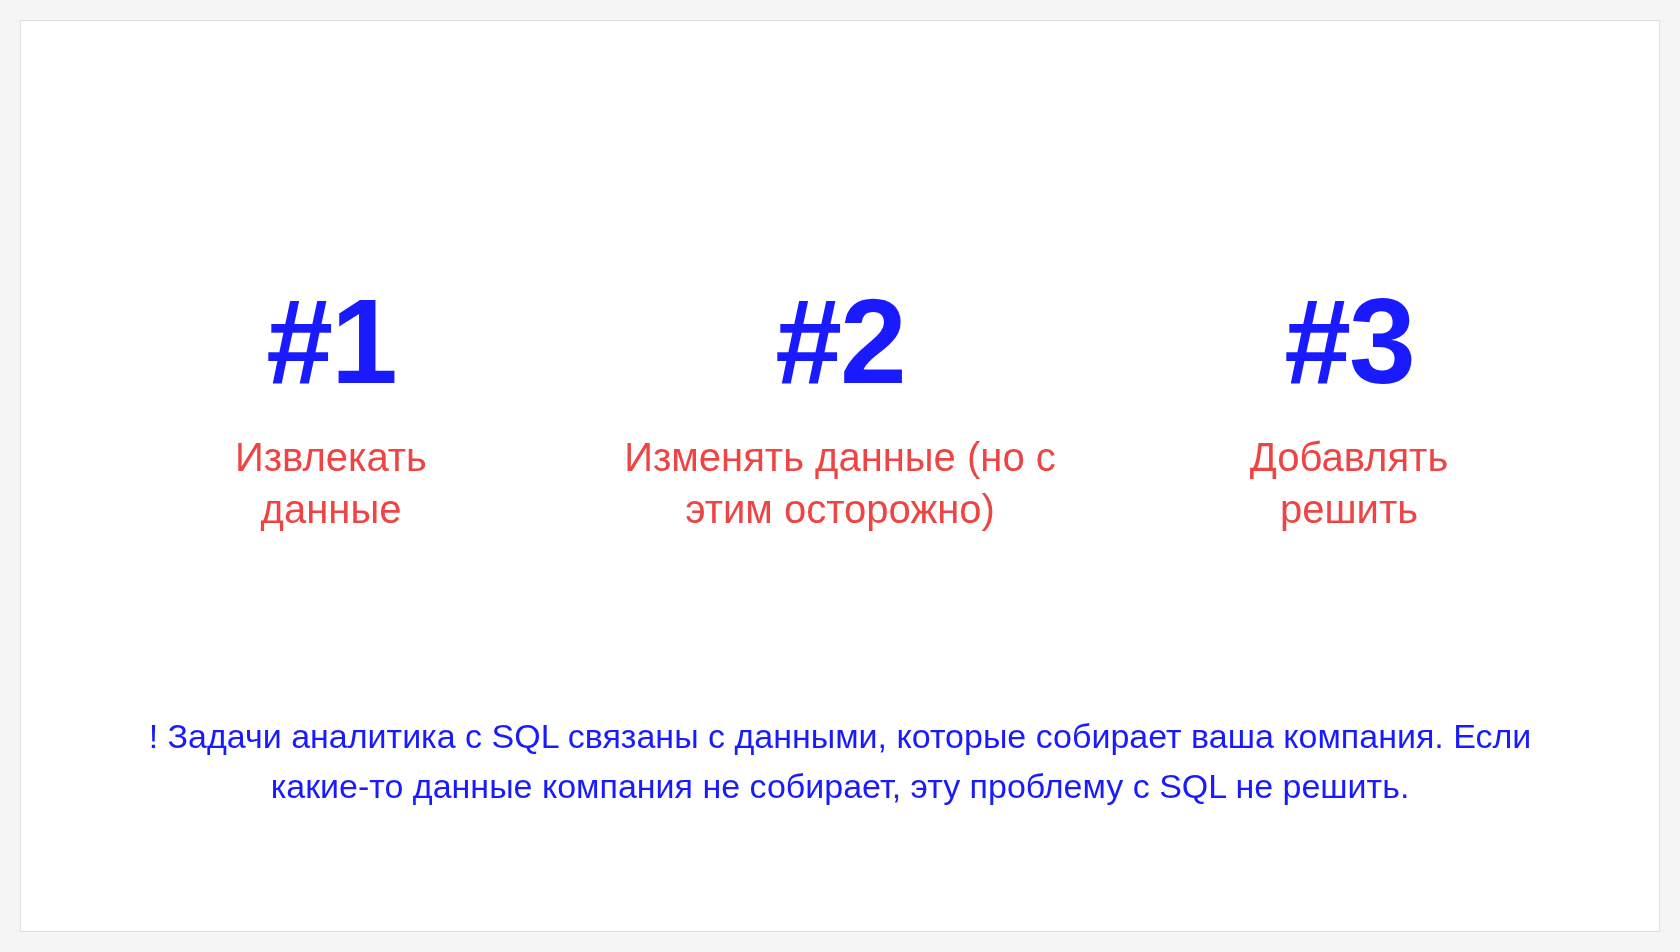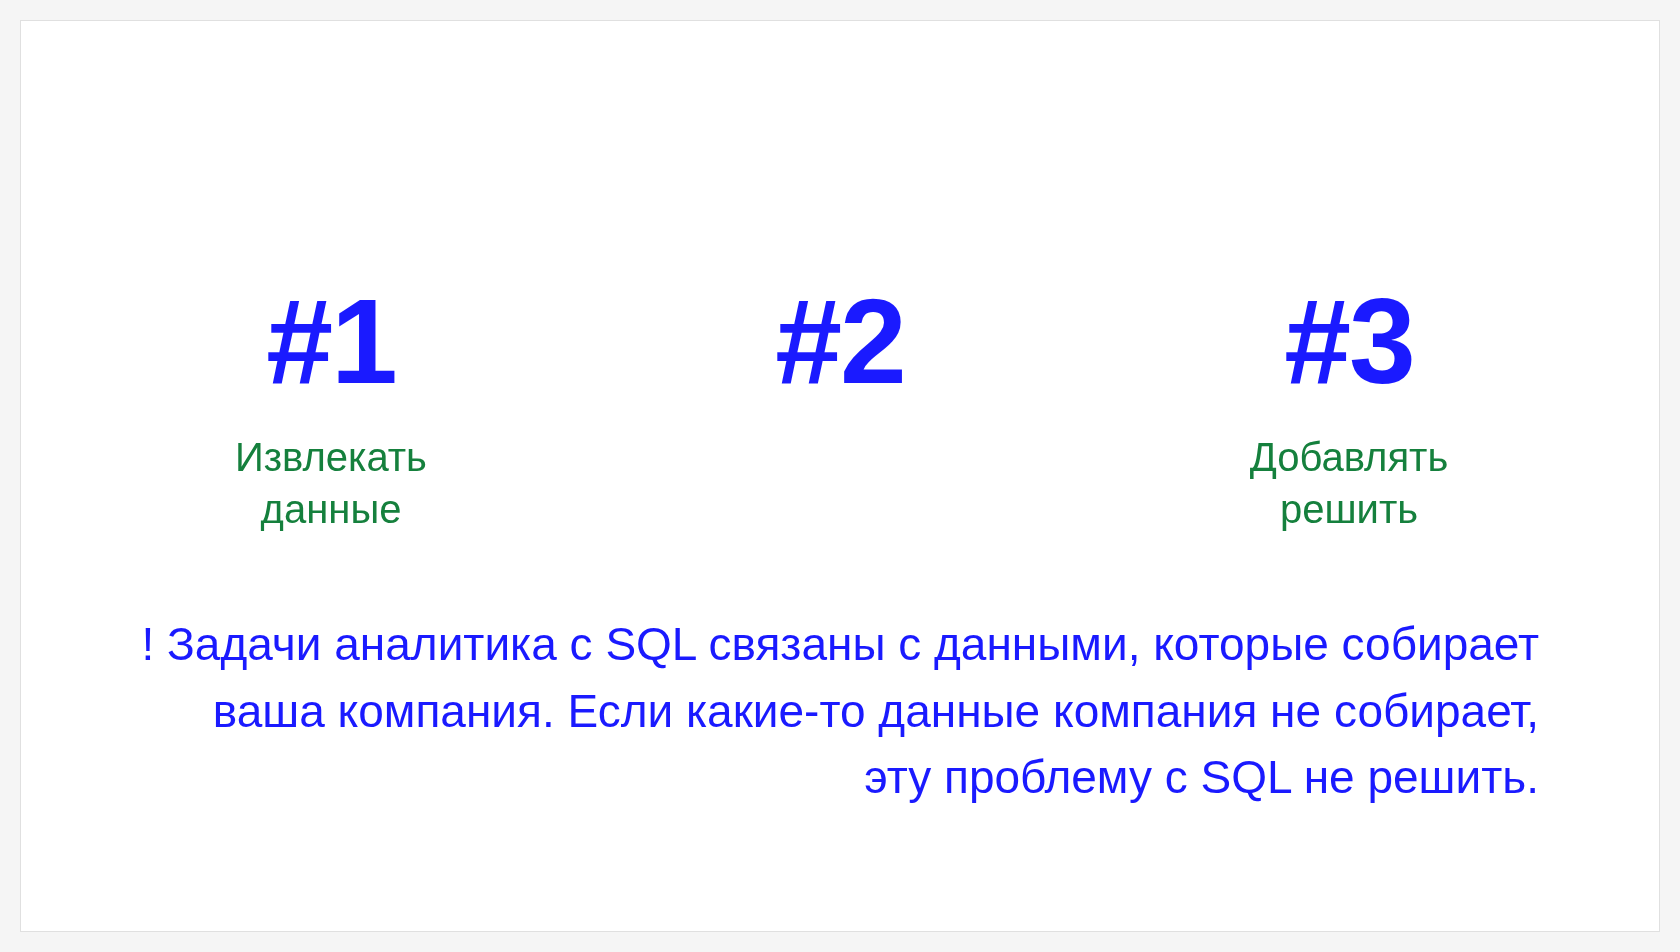--- a/index.html
+++ b/index.html
@@ -41,46 +41,47 @@
     .num {
       font-size: 120px;
       font-weight: 900;
       color: #1a1aff;
       line-height: 1;
       margin-bottom: 30px;
       letter-spacing: -2px;
     }
     .desc {
       font-size: 40px;
-      color: #15803d;
+      color: #ef4444;
       line-height: 1.3;
       font-weight: 400;
     }
     .note {
       position: absolute;
       bottom: 120px;
       left: 120px;
       right: 120px;
-      font-size: 46px;
+      font-size: 34px;
       color: #1a1aff;
       line-height: 1.45;
-      text-align: right;
+      text-align: center;
     }
   </style>
 </head>
 <body>
 
 <div class="slide">
   <div class="columns">
     <div class="col col-1">
       <div class="num">#1</div>
       <div class="desc">Извлекать данные</div>
     </div>
     <div class="col col-2">
       <div class="num">#2</div>
+      <div class="desc">Изменять данные (но с этим осторожно)</div>
     </div>
     <div class="col col-3">
       <div class="num">#3</div>
       <div class="desc">Добавлять решить</div>
     </div>
   </div>
   <div class="note">! Задачи аналитика с SQL связаны с данными, которые собирает ваша компания. Если какие-то данные компания не собирает, эту проблему с SQL не решить.</div>
 </div>
 
 </body></html>

